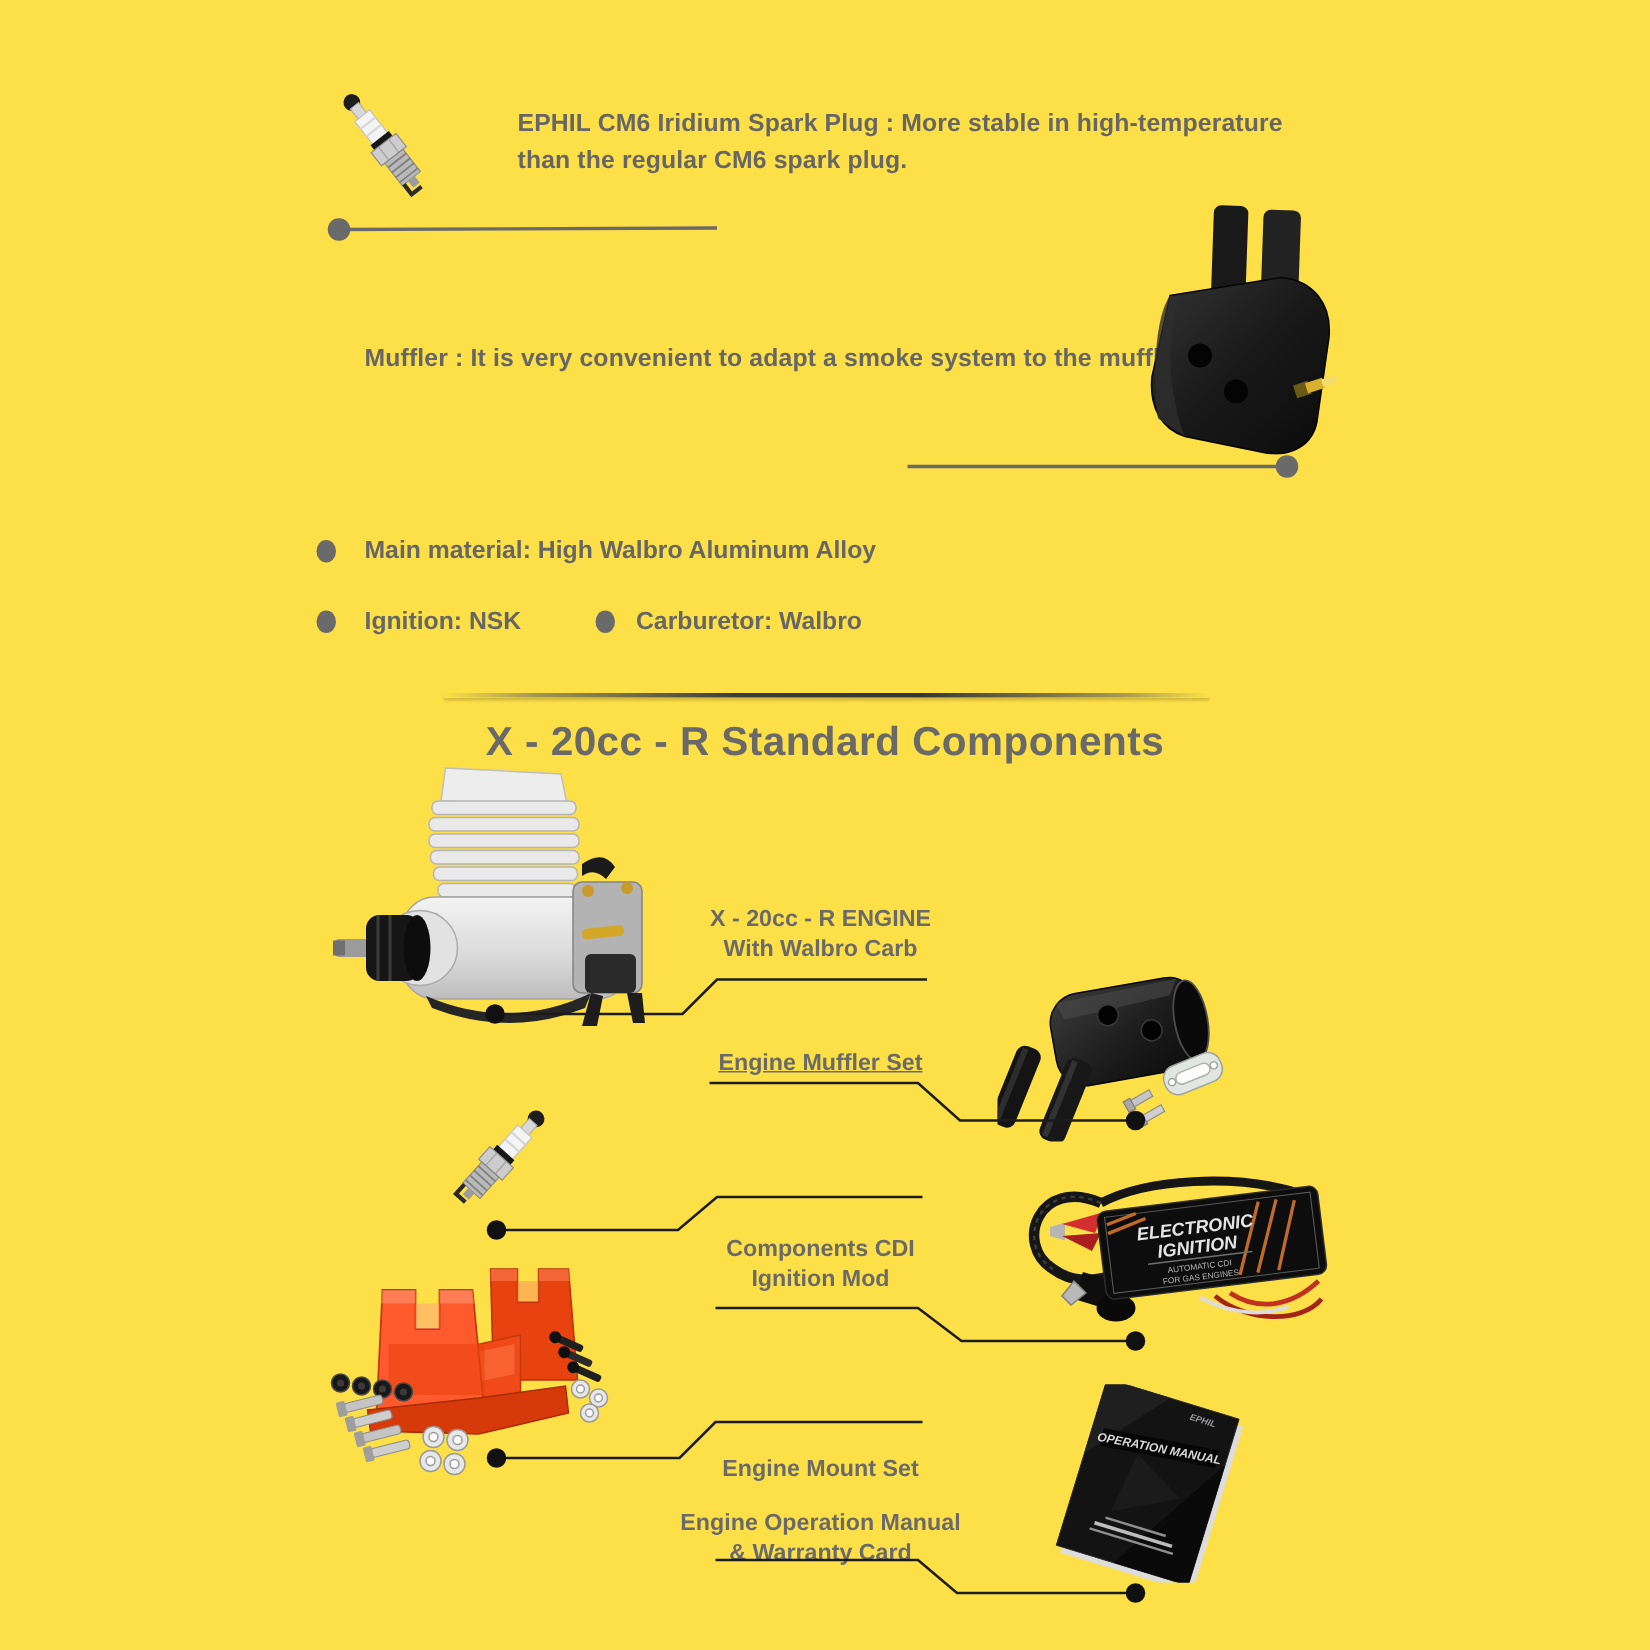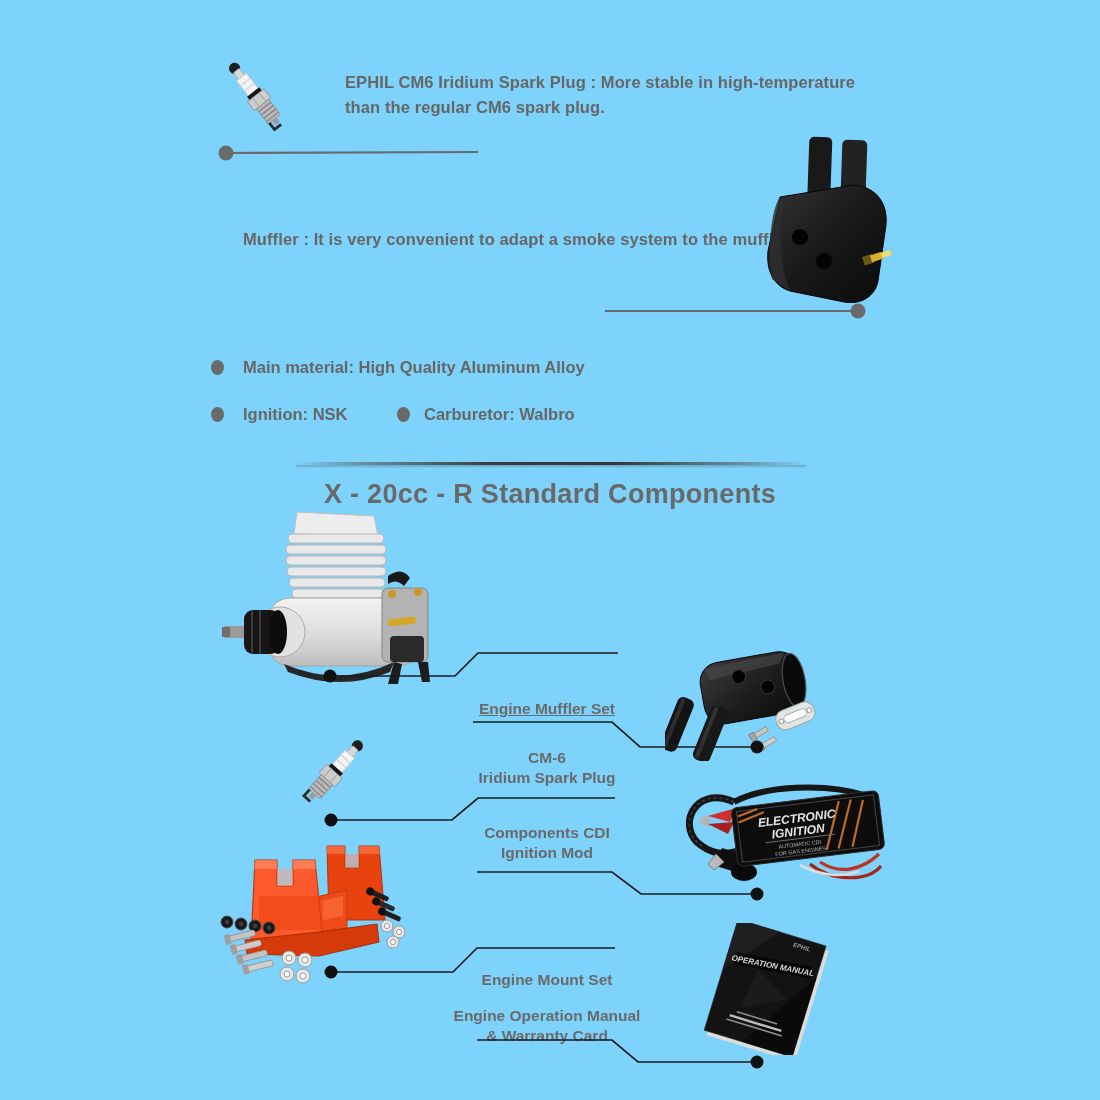--- a/index.html
+++ b/index.html
@@ -1,16 +1,16 @@
 <!DOCTYPE html>
 <html><head>
 <meta charset="utf-8">
 <style>
   html,body{margin:0;padding:0;background:#fff;}
-  #stage{position:relative;width:1100px;height:1100px;background:#7dd3fc;overflow:hidden;
+  #stage{position:relative;width:1100px;height:1100px;background:#fde047;overflow:hidden;
          font-family:"Liberation Sans",sans-serif;}
   .abs{position:absolute;}
   .para{font-weight:700;font-size:16.5px;line-height:24.5px;color:#666;letter-spacing:.1px;white-space:nowrap;}
   .bullet-text{font-weight:700;font-size:16.5px;color:#666;white-space:nowrap;}
   .bullet-dot{width:13px;height:15px;border-radius:50%;background:#6a6a6a;}
   .divider{left:296px;top:462px;width:510px;height:3px;
            background:linear-gradient(to right,rgba(130,130,130,0) 0%,rgba(90,90,90,.55) 12%,#3c3c3c 38%,#343434 62%,rgba(90,90,90,.55) 88%,rgba(130,130,130,0) 100%);
            box-shadow:0 2px 2px rgba(0,0,0,.18);}
   .section-title{left:0;top:479px;width:1100px;text-align:center;font-weight:700;font-size:27px;color:#696969;letter-spacing:.3px;}
   .comp-label{left:436px;width:222px;text-align:center;font-weight:700;font-size:15.5px;line-height:20px;color:#6a6a6a;white-space:nowrap;}
@@ -67,21 +67,21 @@
     <circle cx="42" cy="104" r="8" fill="#040404"></circle>
     <circle cx="66" cy="128" r="8" fill="#040404"></circle>
     <g transform="translate(104,124) rotate(-18)">
       <rect x="0" y="0" width="10" height="9" fill="#6b5a14"></rect>
       <rect x="8" y="1" width="12" height="7" fill="#d8b22e"></rect>
       <rect x="19" y="2" width="10" height="5" fill="#f2dc6e"></rect>
     </g>
   </svg>
 
   <div class="abs bullet-dot" style="left:211px;top:360px;"></div>
-  <div class="abs bullet-text" style="left:243px;top:358px;">Main material: High Quality Aluminum Alloy</div>
+  <div class="abs bullet-text" style="left:243px;top:358px;">Main material: High Walbro Aluminum Alloy</div>
 
   <div class="abs bullet-dot" style="left:211px;top:407px;"></div>
   <div class="abs bullet-text" style="left:243px;top:405px;">Ignition: NSK</div>
 
   <div class="abs bullet-dot" style="left:397px;top:407px;"></div>
   <div class="abs bullet-text" style="left:424px;top:405px;">Carburetor: Walbro</div>
 
   <div class="abs divider"></div>
   <div class="abs section-title">X - 20cc - R Standard Components</div>
 
@@ -316,29 +316,29 @@
       <g transform="rotate(-6 72 44)">
         <rect x="34" y="36" width="78" height="12" fill="#050505" opacity=".85"></rect>
         <text x="73" y="45" text-anchor="middle" font-family="Liberation Sans,sans-serif" font-size="8" font-weight="bold" font-style="italic" fill="#d8d8d8">OPERATION MANUAL</text>
       </g>
       <rect x="52" y="96" width="42" height="1.6" fill="#8f8f8f"></rect>
       <rect x="46" y="101" width="54" height="2.4" fill="#bdbdbd"></rect>
       <rect x="44" y="106" width="58" height="1.6" fill="#8f8f8f"></rect>
     </g>
   </svg>
 
+  <div class="abs comp-label" style="top:603px;">
+    <div>X - 20cc - R ENGINE</div>
+    <div>With Walbro Carb</div>
+  </div>
 
   <div class="abs comp-label" style="top:699px;text-decoration:underline;">
     <div>Engine Muffler Set</div>
   </div>
 
-  <div class="abs comp-label" style="top:748px;">
-    <div>CM-6</div>
-    <div>Iridium Spark Plug</div>
-  </div>
 
   <div class="abs comp-label" style="top:823px;">
     <div>Components CDI</div>
     <div>Ignition Mod</div>
   </div>
 
   <div class="abs comp-label" style="top:922px;margin-top:48px;">
     <div>Engine Mount Set</div>
   </div>
 

